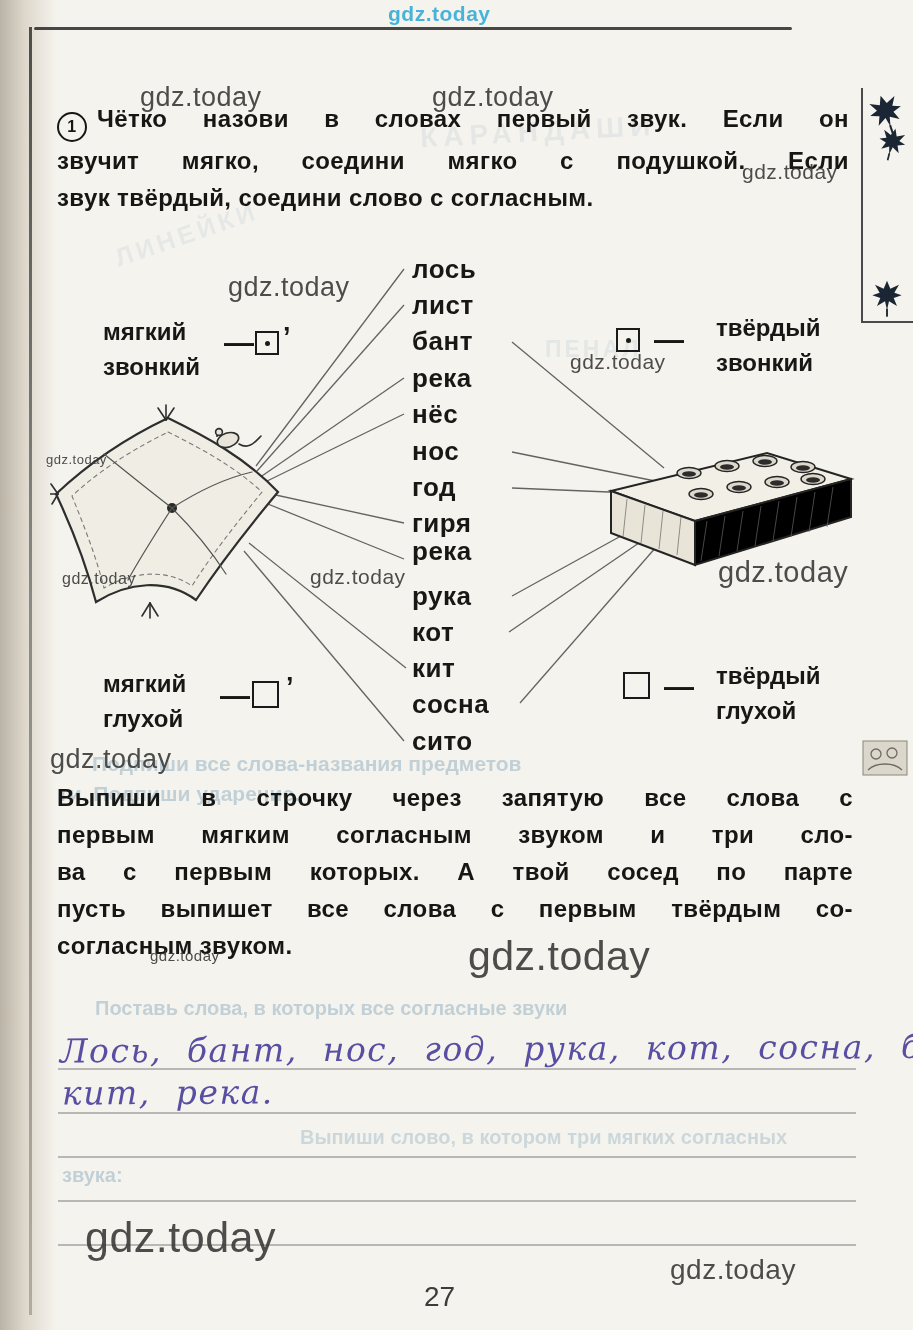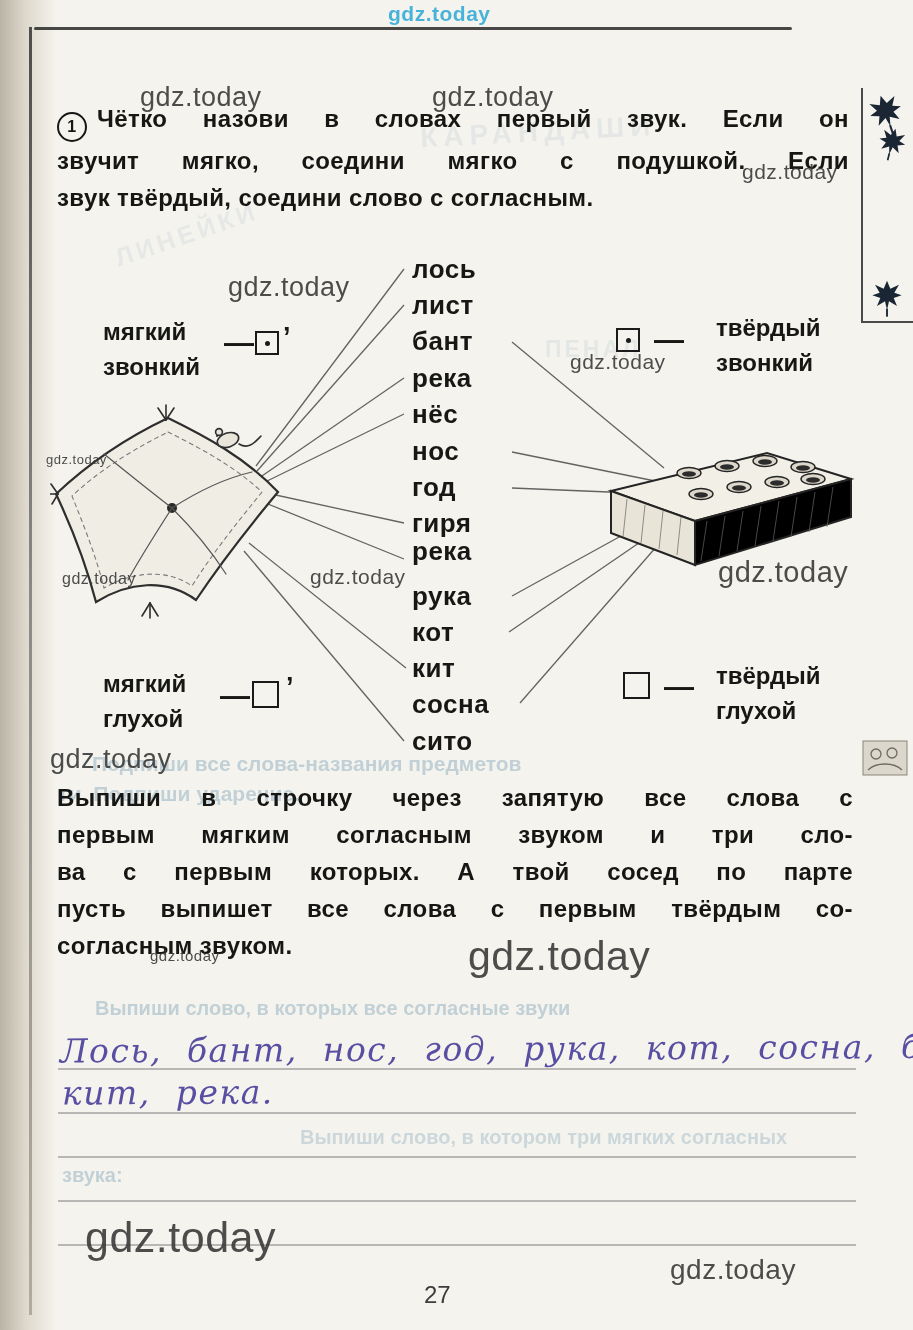--- a/index.html
+++ b/index.html
@@ -24,40 +24,40 @@
   .sq{position:absolute;border:2.4px solid #1a1a1a;width:20px;height:20px;background:transparent}
   .sq.big{width:23px;height:23px}
   .sq.dot::after{content:"";position:absolute;left:50%;top:50%;width:5px;height:5px;margin:-2.5px;
                  background:#1a1a1a;border-radius:50%}
   .apos{position:absolute;font-size:27px;font-weight:bold}
   .conn{position:absolute;left:0;top:0;pointer-events:none}
   .rule{position:absolute;left:58px;width:798px;height:2px;background:#8f8f8f;opacity:.6}
   .hand{position:absolute;font-family:"DejaVu Serif",serif;font-style:italic;color:#584fa3;
         font-size:33px;letter-spacing:1.5px;word-spacing:13px;white-space:nowrap;transform:rotate(-.3deg)}
   .bleed{position:absolute;color:#8fafc0;opacity:.5;font-weight:bold;white-space:nowrap}
-  .pagenum{position:absolute;left:424px;top:1281px;font-size:24px;color:#3c3c3c}
+  .pagenum{position:absolute;left:424px;top:1281px;font-size:28px;color:#3c3c3c}
   .marginbox{position:absolute;left:861px;top:88px;width:50px;height:233px;
              border-left:2.5px solid #4a4a4a;border-bottom:2.5px solid #4a4a4a}
   .abs{position:absolute}
 </style>
 </head>
 <body>
 
 <div class="page">
 
   <div class="gutter"></div>
   <div class="top-edge"></div>
   <div class="left-edge"></div>
 
   <div class="bleed" style="left:420px;top:116px;font-size:28px;letter-spacing:6px;opacity:.16;transform:rotate(-3deg)">КАРАНДАШИ</div>
   <div class="bleed" style="left:112px;top:220px;font-size:25px;letter-spacing:4px;opacity:.15;transform:rotate(-19deg)">ЛИНЕЙКИ</div>
   <div class="bleed" style="left:545px;top:336px;font-size:23px;letter-spacing:3px;opacity:.17">ПЕНАЛ</div>
   <div class="bleed" style="left:92px;top:752px;font-size:21px">Подпиши все слова-названия предметов</div>
   <div class="bleed" style="left:60px;top:782px;font-size:21px">ги. Подпиши ударение.</div>
-  <div class="bleed" style="left:95px;top:997px;font-size:20px">Выпиши слово, в которых все согласные звуки</div>
+  <div class="bleed" style="left:95px;top:997px;font-size:20px">Поставь слова, в которых все согласные звуки</div>
   <div class="bleed" style="left:300px;top:1126px;font-size:20px;opacity:.4">Выпиши слово, в котором три мягких согласных</div>
   <div class="bleed" style="left:62px;top:1164px;font-size:20px">звука:</div>
 
   <svg class="conn" width="913" height="1330">
     <g stroke="#4a4a4a" stroke-width="1.3" opacity="0.85">
       <line x1="256" y1="466" x2="404" y2="269"></line>
       <line x1="257" y1="471" x2="404" y2="305"></line>
       <line x1="259" y1="478" x2="404" y2="378"></line>
       <line x1="261" y1="484" x2="404" y2="414"></line>
       <line x1="262" y1="492" x2="404" y2="523"></line>

